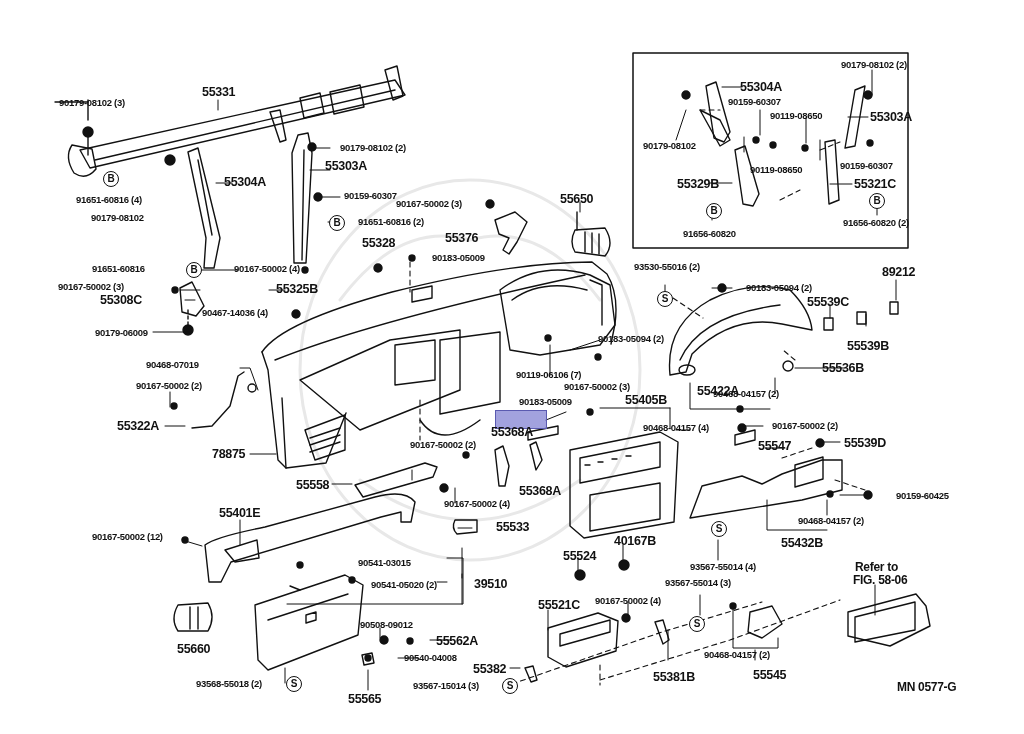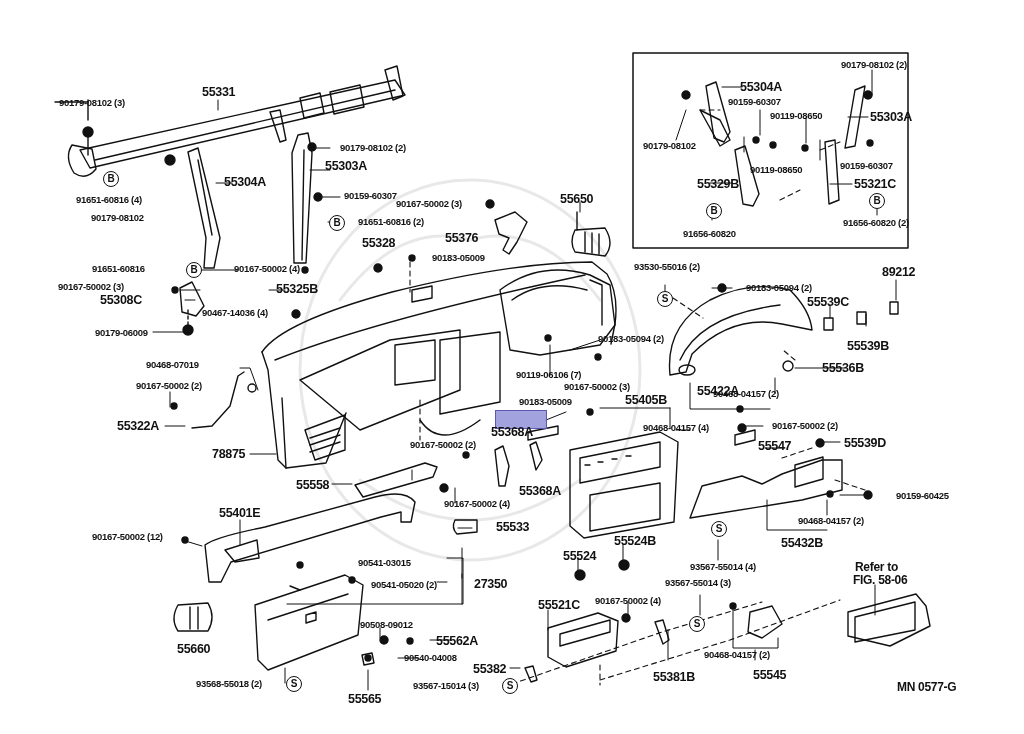--- a/index.html
+++ b/index.html
@@ -342,24 +342,24 @@
   <span class="lbl lg" style="left:697px;top:385px">55422A</span>
   <span class="lbl sm" style="left:772px;top:421px">90167-50002 (2)</span>
   <span class="lbl lg" style="left:758px;top:440px">55547</span>
   <span class="lbl lg" style="left:844px;top:437px">55539D</span>
   <span class="lbl sm" style="left:896px;top:491px">90159-60425</span>
   <span class="lbl sm" style="left:798px;top:516px">90468-04157 (2)</span>
   <span class="lbl lg" style="left:781px;top:537px">55432B</span>
   <span class="lbl sm" style="left:690px;top:562px">93567-55014 (4)</span>
   <span class="lbl sm" style="left:665px;top:578px">93567-55014 (3)</span>
   <span class="lbl lg" style="left:563px;top:550px">55524</span>
-  <span class="lbl lg" style="left:614px;top:535px">55524B</span>
+  <span class="lbl lg" style="left:614px;top:535px">40167B</span>
   <span class="lbl sm" style="left:358px;top:558px">90541-03015</span>
   <span class="lbl sm" style="left:371px;top:580px">90541-05020 (2)</span>
-  <span class="lbl lg" style="left:474px;top:578px">27350</span>
+  <span class="lbl lg" style="left:474px;top:578px">39510</span>
   <span class="lbl sm" style="left:360px;top:620px">90508-09012</span>
   <span class="lbl lg" style="left:436px;top:635px">55562A</span>
   <span class="lbl sm" style="left:404px;top:653px">90540-04008</span>
   <span class="lbl lg" style="left:177px;top:643px">55660</span>
   <span class="lbl sm" style="left:196px;top:679px">93568-55018 (2)</span>
   <span class="lbl lg" style="left:348px;top:693px">55565</span>
   <span class="lbl lg" style="left:538px;top:599px">55521C</span>
   <span class="lbl sm" style="left:595px;top:596px">90167-50002 (4)</span>
   <span class="lbl lg" style="left:473px;top:663px">55382</span>
   <span class="lbl sm" style="left:413px;top:681px">93567-15014 (3)</span>
@@ -368,21 +368,21 @@
   <span class="lbl lg" style="left:753px;top:669px">55545</span>
 
   <span class="lbl sm" style="left:841px;top:60px">90179-08102 (2)</span>
   <span class="lbl lg" style="left:740px;top:81px">55304A</span>
   <span class="lbl sm" style="left:728px;top:97px">90159-60307</span>
   <span class="lbl sm" style="left:643px;top:141px">90179-08102</span>
   <span class="lbl sm" style="left:770px;top:111px">90119-08650</span>
   <span class="lbl lg" style="left:870px;top:111px">55303A</span>
   <span class="lbl sm" style="left:750px;top:165px">90119-08650</span>
   <span class="lbl sm" style="left:840px;top:161px">90159-60307</span>
-  <span class="lbl lg" style="left:697px;top:178px">55329B</span>
+  <span class="lbl lg" style="left:677px;top:178px">55329B</span>
   <span class="lbl lg" style="left:854px;top:178px">55321C</span>
   <span class="lbl sm" style="left:683px;top:229px">91656-60820</span>
   <span class="lbl sm" style="left:843px;top:218px">91656-60820 (2)</span>
 
   <span class="lbl xl" style="left:855px;top:561px">Refer to</span>
   <span class="lbl xl" style="left:853px;top:574px">FIG. 58-06</span>
   <span class="lbl xl" style="left:897px;top:681px">MN 0577-G</span>
 </div>
 
 </body></html>

